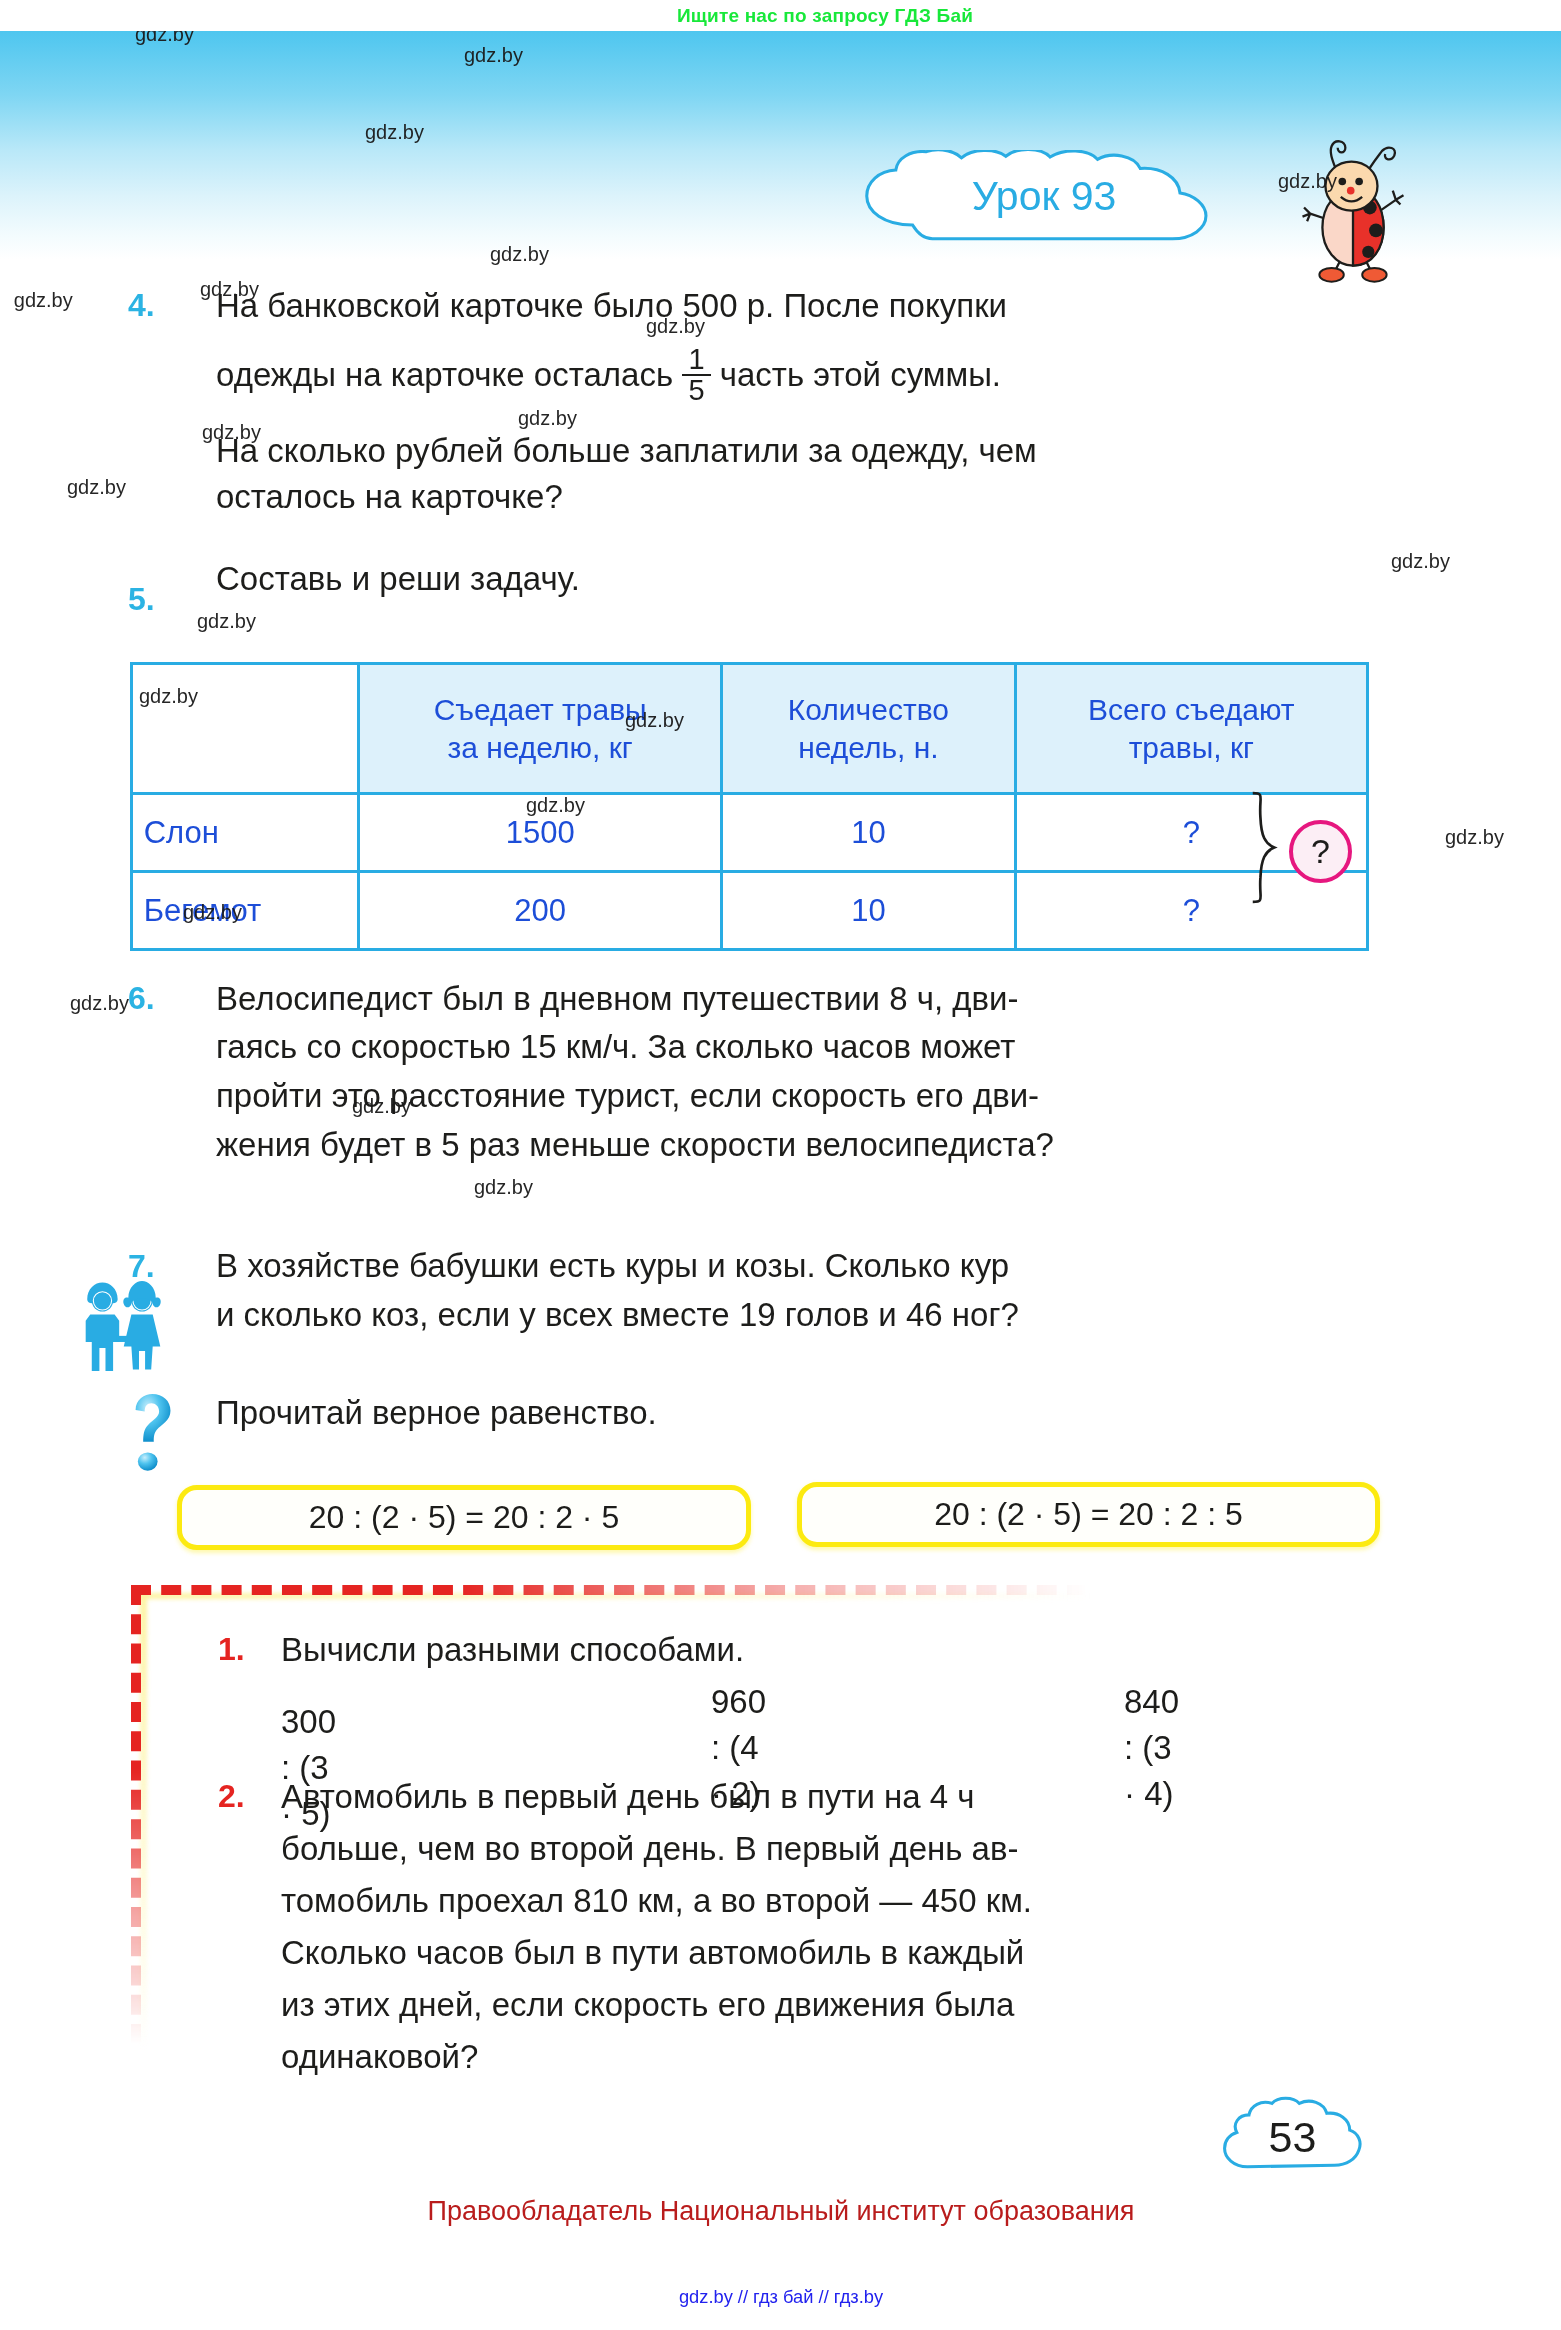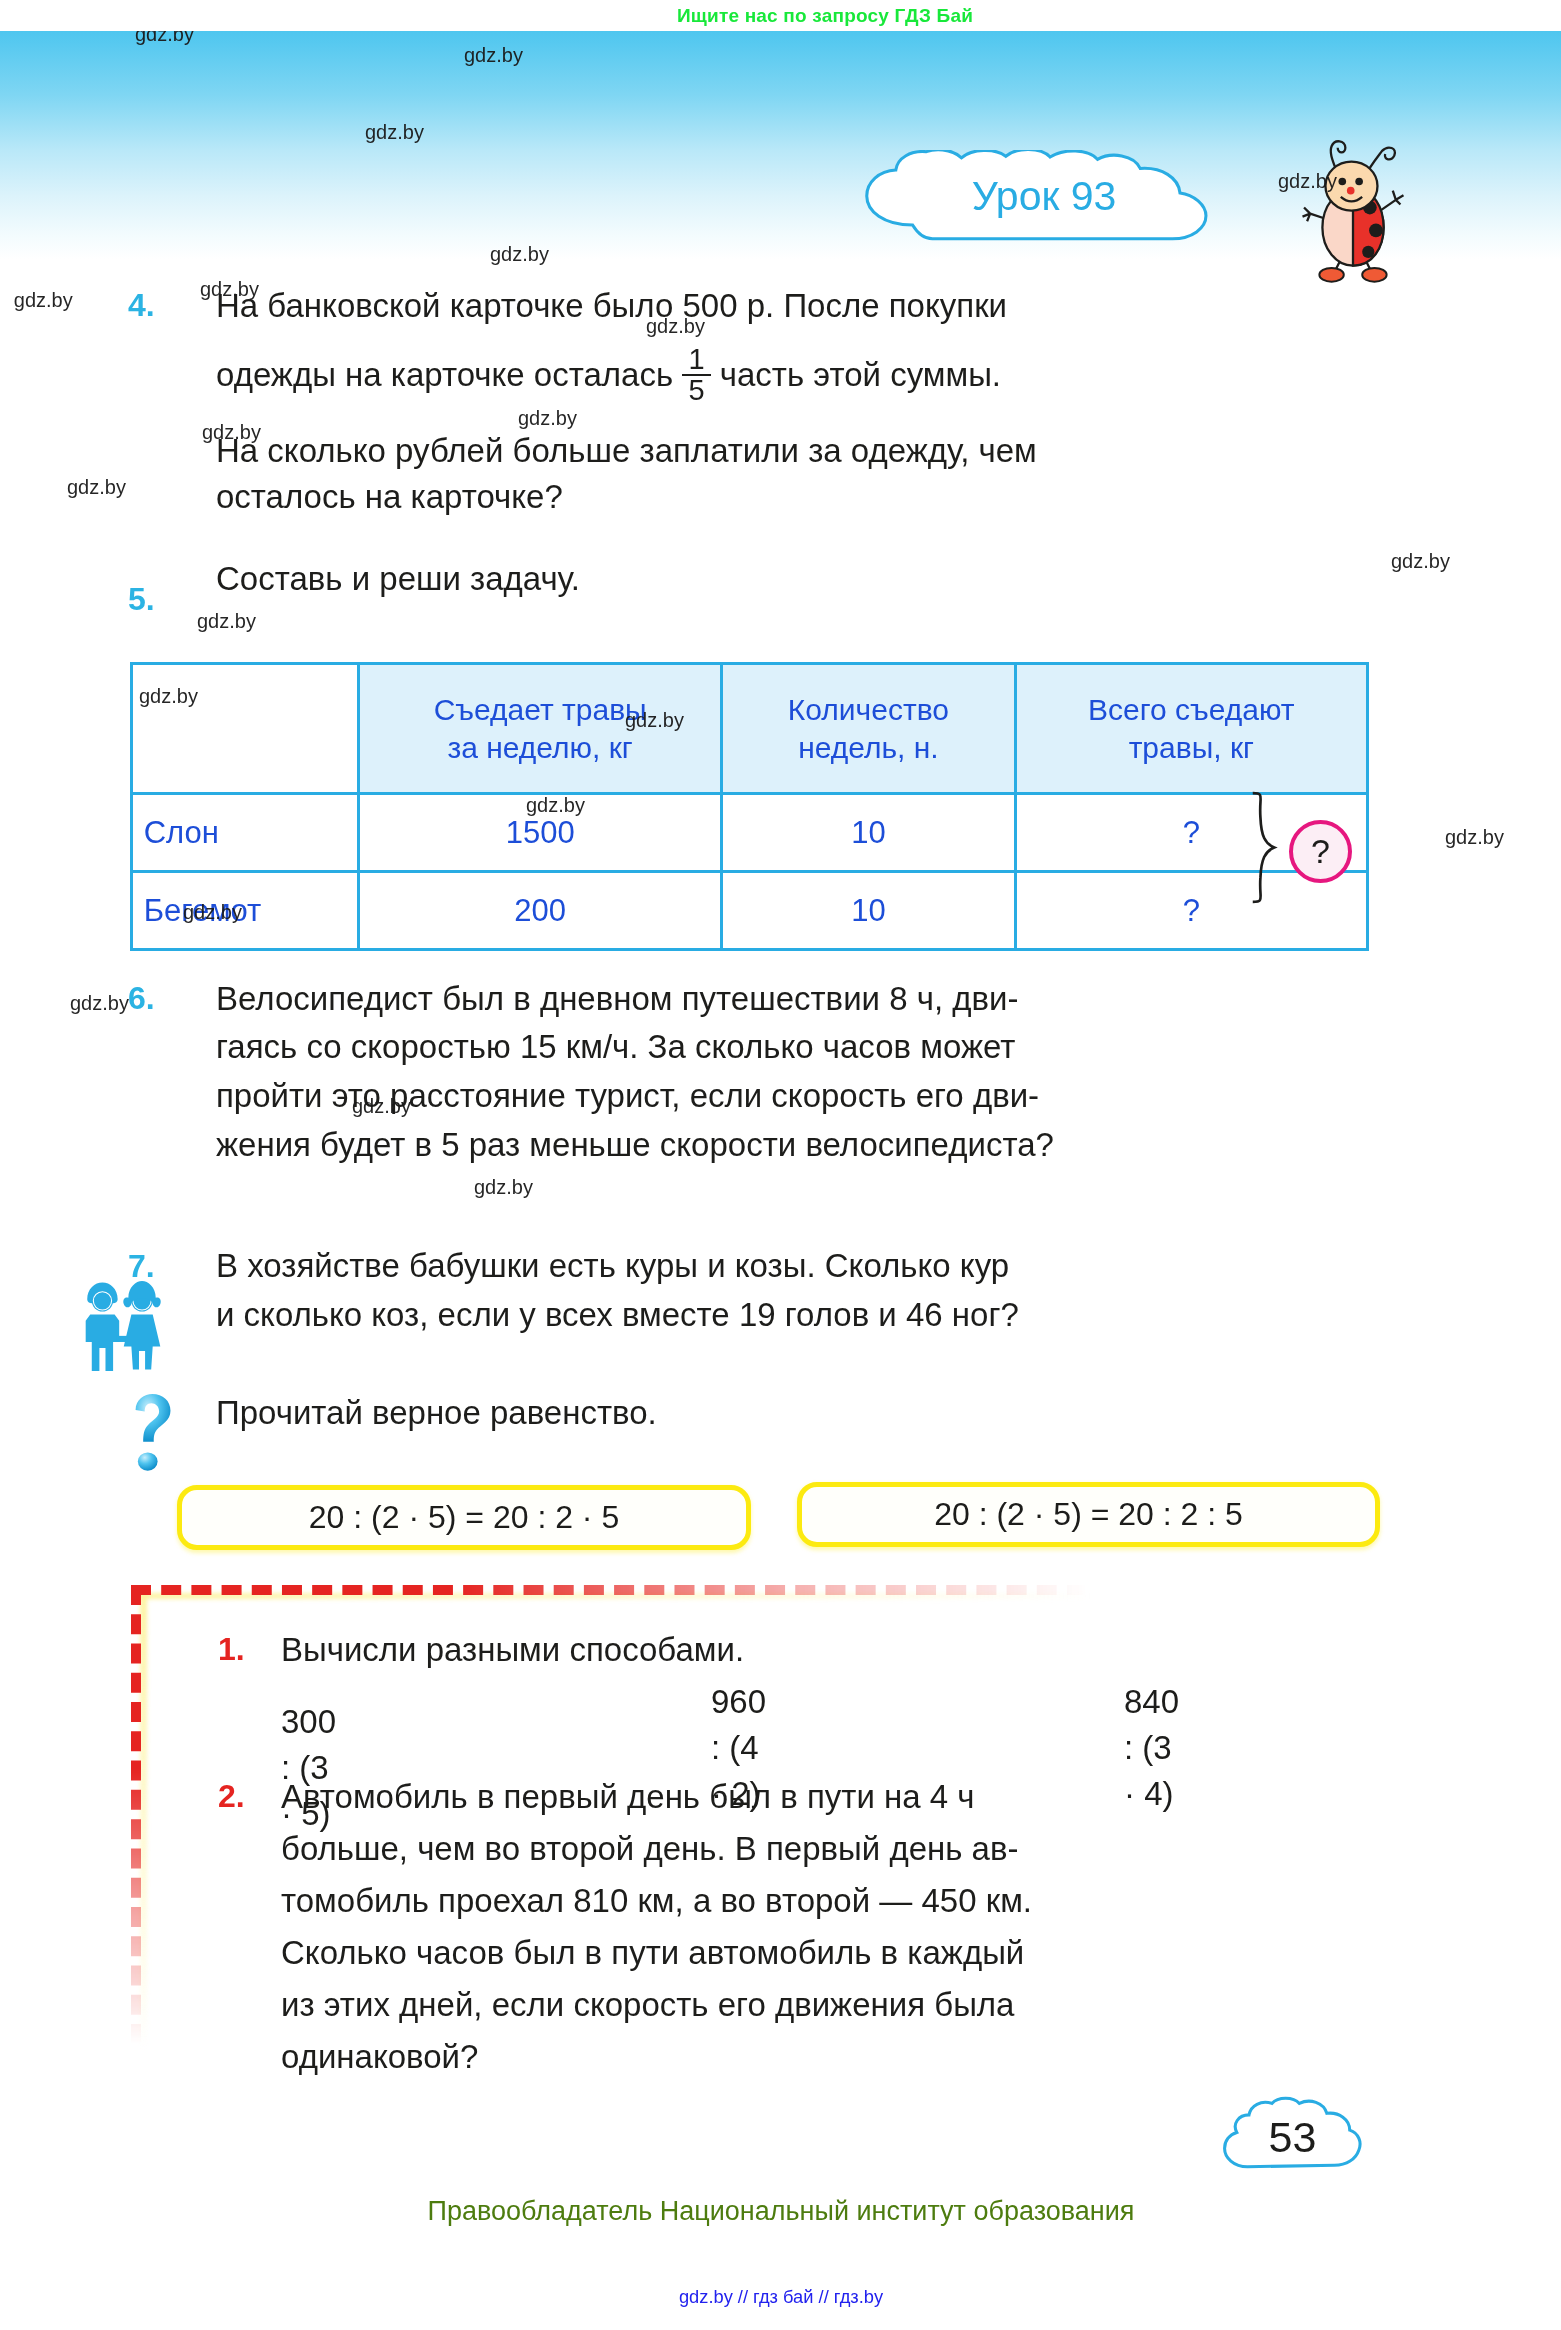--- a/index.html
+++ b/index.html
@@ -131,21 +131,21 @@
 
   
   #page-cloud{position:absolute;left:1220px;top:2095px;width:145px;height:84px;z-index:20;}
   #page-num{
     position:absolute;left:1220px;top:2095px;width:145px;height:84px;z-index:21;
     display:flex;align-items:center;justify-content:center;
     color:#1d1d1b;font-size:43px;
   }
   #copyright{
     position:absolute;left:0;top:2196px;width:1562px;text-align:center;
-    color:#4d7c0f;font-size:27px;z-index:20;
+    color:#b91c1c;font-size:27px;z-index:20;
   }
   #bottom-links{
     position:absolute;left:0;top:2286px;width:1562px;text-align:center;
     color:#2222ee;font-size:18.3px;z-index:20;
   }
 </style>
 </head>
 <body>
 
 <div id="top-banner">

